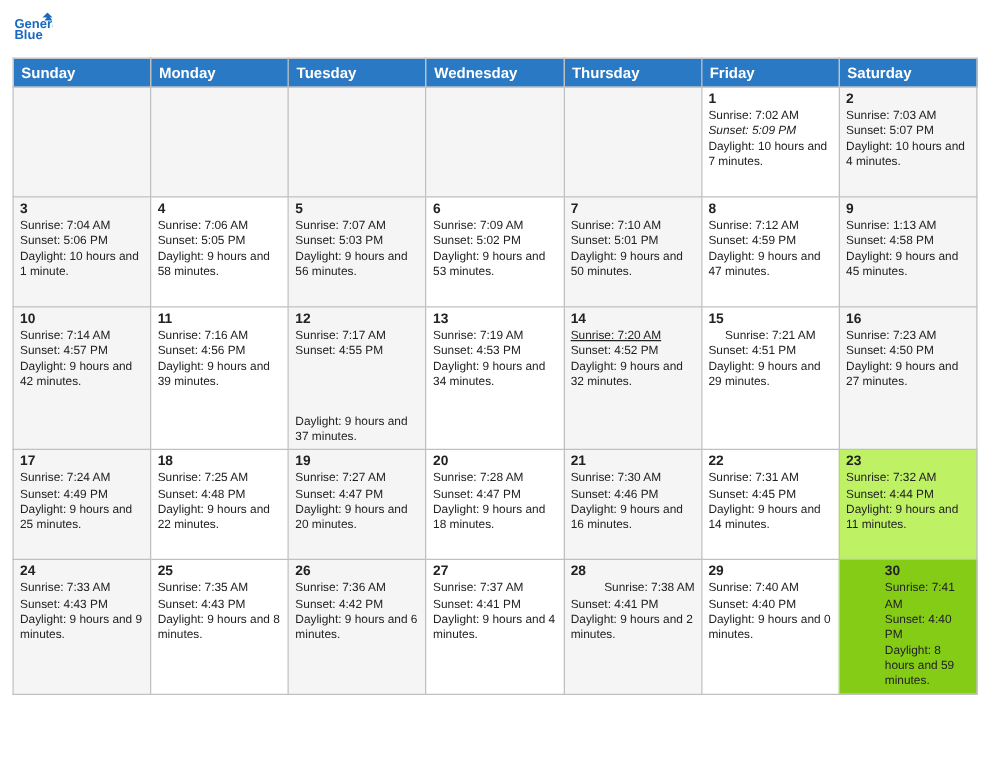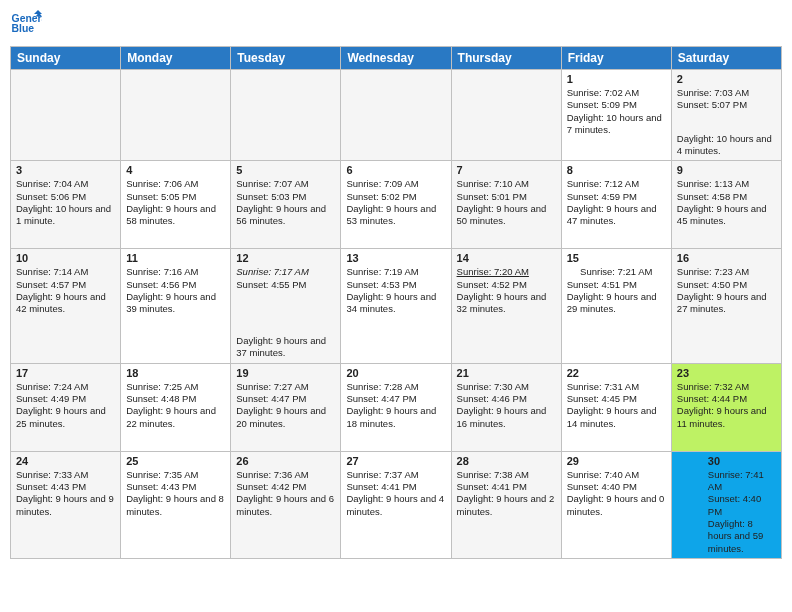--- a/index.html
+++ b/index.html
@@ -114,28 +114,28 @@
   <tbody id="calendar-body">
   <tr>
         <td class="empty" style="background: rgb(245, 245, 245);"></td>
         <td class="empty" style="background: rgb(255, 255, 255);"></td>
         <td class="empty" style="background: rgb(245, 245, 245);"></td>
         <td class="empty" style="background: rgb(255, 255, 255);"></td>
         <td class="empty" style="background: rgb(245, 245, 245);"></td>
         <td style="background: rgb(255, 255, 255);">
           <span class="day-num">1</span>
           <div style="line-height: 1.3;">Sunrise: 7:02 AM</div>
-          <div style="line-height: 1.3;">Sunset: 5:09 PM</div>
+          <div style="line-height: 1.3; font-style: italic;">Sunset: 5:09 PM</div>
           <div style="line-height: 1.3;">Daylight: 10 hours and 7 minutes.</div>
         </td>
         <td style="background: rgb(245, 245, 245);">
           <span class="day-num">2</span>
           <div style="line-height: 1.3;">Sunrise: 7:03 AM</div>
           <div style="line-height: 1.3;">Sunset: 5:07 PM</div>
-          <div style="line-height: 1.3; margin-top: 21px;">Daylight: 10 hours and 4 minutes.</div>
+          <div style="line-height: 1.3;">Daylight: 10 hours and 4 minutes.</div>
         </td>
       </tr>
       <tr>
         <td style="background: rgb(245, 245, 245);">
           <span class="day-num">3</span>
           <div style="line-height: 1.3;">Sunrise: 7:04 AM</div>
           <div style="line-height: 1.3;">Sunset: 5:06 PM</div>
           <div style="line-height: 1.3;">Daylight: 10 hours and 1 minute.</div>
         </td>
         <td style="background: rgb(255, 255, 255);">
@@ -183,21 +183,21 @@
           <div style="line-height: 1.3;">Daylight: 9 hours and 42 minutes.</div>
         </td>
         <td style="background: rgb(255, 255, 255);">
           <span class="day-num">11</span>
           <div style="line-height: 1.3;">Sunrise: 7:16 AM</div>
           <div style="line-height: 1.3;">Sunset: 4:56 PM</div>
           <div style="line-height: 1.3;">Daylight: 9 hours and 39 minutes.</div>
         </td>
         <td style="background: rgb(245, 245, 245);">
           <span class="day-num">12</span>
-          <div style="line-height: 1.3; font-style: italic;">Sunrise: 7:17 AM</div>
+          <div style="line-height: 1.3;">Sunrise: 7:17 AM</div>
           <div style="line-height: 1.3;">Sunset: 4:55 PM</div>
           <div style="line-height: 1.3; margin-top: 44px;">Daylight: 9 hours and 37 minutes.</div>
         </td>
         <td style="background: rgb(255, 255, 255);">
           <span class="day-num">13</span>
           <div style="line-height: 1.3;">Sunrise: 7:19 AM</div>
           <div style="line-height: 1.3;">Sunset: 4:53 PM</div>
           <div style="line-height: 1.3;">Daylight: 9 hours and 34 minutes.</div>
         </td>
         <td style="background: rgb(245, 245, 245);">
@@ -283,31 +283,31 @@
           <div style="line-height: 1.3;">Daylight: 9 hours and 6 minutes.</div>
         </td>
         <td style="background: rgb(255, 255, 255);">
           <span class="day-num">27</span>
           <div style="line-height: 1.3;">Sunrise: 7:37 AM</div>
           <div style="line-height: 1.3;">Sunset: 4:41 PM</div>
           <div style="line-height: 1.3;">Daylight: 9 hours and 4 minutes.</div>
         </td>
         <td style="background: rgb(245, 245, 245);">
           <span class="day-num">28</span>
-          <div style="line-height: 1.3;">Sunrise: 7:38 AM</div>
+          <div style="line-height: 1.3; text-align: right;">Sunrise: 7:38 AM</div>
           <div style="line-height: 1.3;">Sunset: 4:41 PM</div>
           <div style="line-height: 1.3;">Daylight: 9 hours and 2 minutes.</div>
         </td>
         <td style="background: rgb(255, 255, 255);">
           <span class="day-num">29</span>
           <div style="line-height: 1.3;">Sunrise: 7:40 AM</div>
           <div style="line-height: 1.3;">Sunset: 4:40 PM</div>
           <div style="line-height: 1.3;">Daylight: 9 hours and 0 minutes.</div>
         </td>
-        <td style="background: #0ea5e9; padding-left: 36px;">
+        <td style="background: #84cc16; padding-left: 36px;">
           <span class="day-num">30</span>
           <div style="line-height: 1.3;">Sunrise: 7:41 AM</div>
           <div style="line-height: 1.3;">Sunset: 4:40 PM</div>
           <div style="line-height: 1.3;">Daylight: 8 hours and 59 minutes.</div>
         </td>
       </tr>
     </tbody>
 </table>
 
 </body></html>

